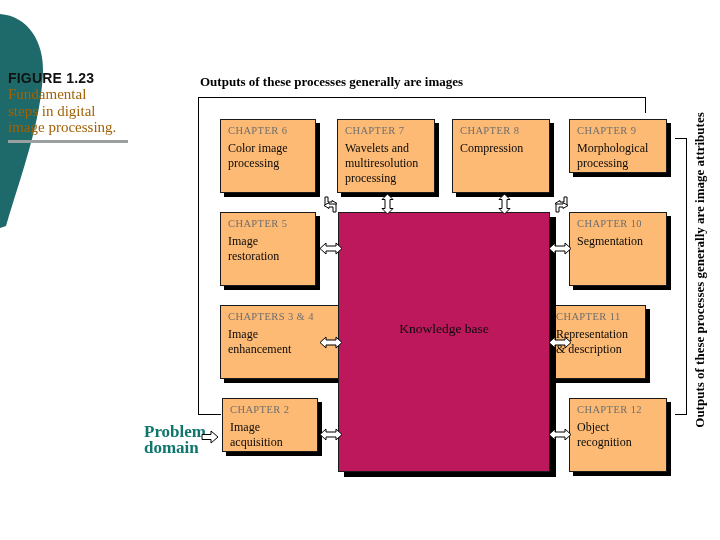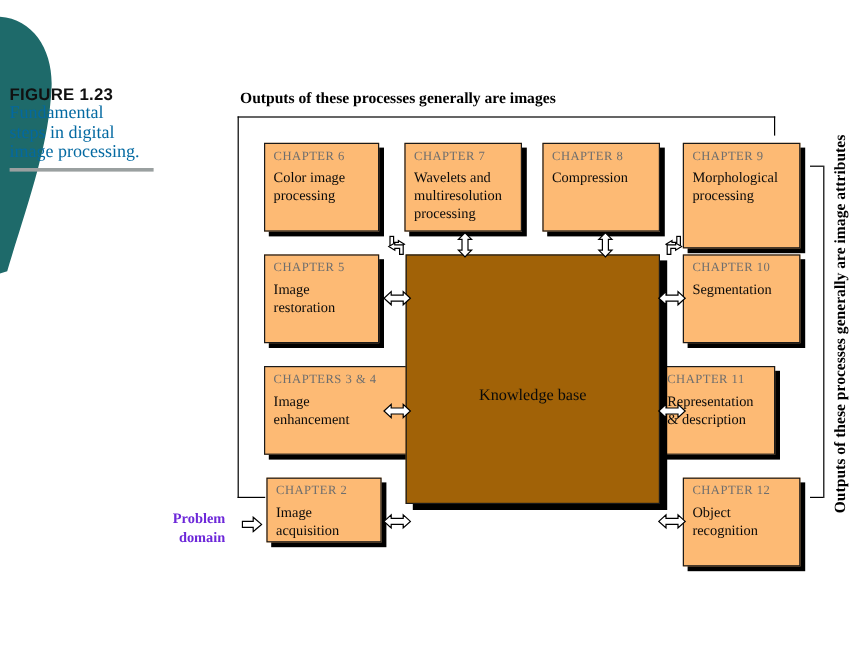--- a/index.html
+++ b/index.html
@@ -10,21 +10,21 @@
   
   .corner-svg{position:absolute; left:0; top:0;}
   
   .fig-label{
     position:absolute; left:8px; top:70px;
     font-family:"Liberation Sans", sans-serif; font-weight:bold;
     font-size:14px; color:#111; letter-spacing:0.2px;
   }
   .fig-caption{
     position:absolute; left:8px; top:86px;
-    font-size:15px; line-height:16.5px; color:#0369a1; white-space:pre-line;
+    font-size:15px; line-height:16.5px; color:#a16207; white-space:pre-line;
   }
   .fig-rule{position:absolute; left:8px; top:140px; width:120px; height:3px; background:#9aa0a0;}
   
   .top-banner{
     position:absolute; left:200px; top:74px; width:490px; 
     font-weight:bold; font-size:13px; color:#000;
   }
   .right-banner{
     position:absolute; left:521px; top:261px; width:360px; height:18px;
     transform:rotate(-90deg); transform-origin:center center;
@@ -38,28 +38,28 @@
     box-shadow:4px 4px 0 0 #000; box-sizing:border-box;
   }
   .chap{
     padding:5px 0 5px 7px; font-size:10.5px; letter-spacing:0.4px; color:#6e6e6e;
   }
   .btitle{
     padding:0 4px 0 7px; font-size:12px; line-height:15px; color:#0a0a0a;
     white-space:pre-line;
   }
   .kb-box{
-    position:absolute; left:338px; top:212px; width:212px; height:208px;
-    background:#a16207; border:1px solid #1a1a1a; box-shadow:6px 5px 0 0 #000;
+    position:absolute; left:338px; top:212px; width:212px; height:260px;
+    background:#be185d; border:1px solid #1a1a1a; box-shadow:6px 5px 0 0 #000;
     box-sizing:border-box; text-align:center;
   }
   .kb-text{padding-top:108px; font-size:13.5px; color:#0a0a0a;}
   .problem-domain{
     position:absolute; left:144px; top:424px; font-weight:bold;
-    font-size:12px; line-height:16px; color:#6d28d9; white-space:pre-line;text-align:right;
+    font-size:17px; line-height:16px; color:#0f766e; white-space:pre-line;
   }
   .arr{position:absolute;}
 </style>
 </head>
 <body>
 
 <div class="slide">
 
   <svg class="corner-svg" width="140" height="280" viewBox="0 0 140 280">
     <path d="M0,14 C28,16 44,42 43,72 C41,122 22,172 6,226 L0,228 Z" fill="#1e6a6a"></path>
@@ -90,21 +90,21 @@
   <div class="chapbox" style="left:337px;top:119px;width:98px;height:74px">
     <div class="chap">CHAPTER 7</div>
     <div class="btitle">Wavelets and
 multiresolution
 processing</div>
   </div>
   <div class="chapbox" style="left:452px;top:119px;width:98px;height:74px">
     <div class="chap">CHAPTER 8</div>
     <div class="btitle">Compression</div>
   </div>
-  <div class="chapbox" style="left:569px;top:119px;width:98px;height:88px">
+  <div class="chapbox" style="left:569px;top:119px;width:98px;height:54px">
     <div class="chap">CHAPTER 9</div>
     <div class="btitle">Morphological
 processing</div>
   </div>
 
   <div class="chapbox" style="left:220px;top:212px;width:96px;height:74px">
     <div class="chap">CHAPTER 5</div>
     <div class="btitle">Image
 restoration</div>
   </div>

